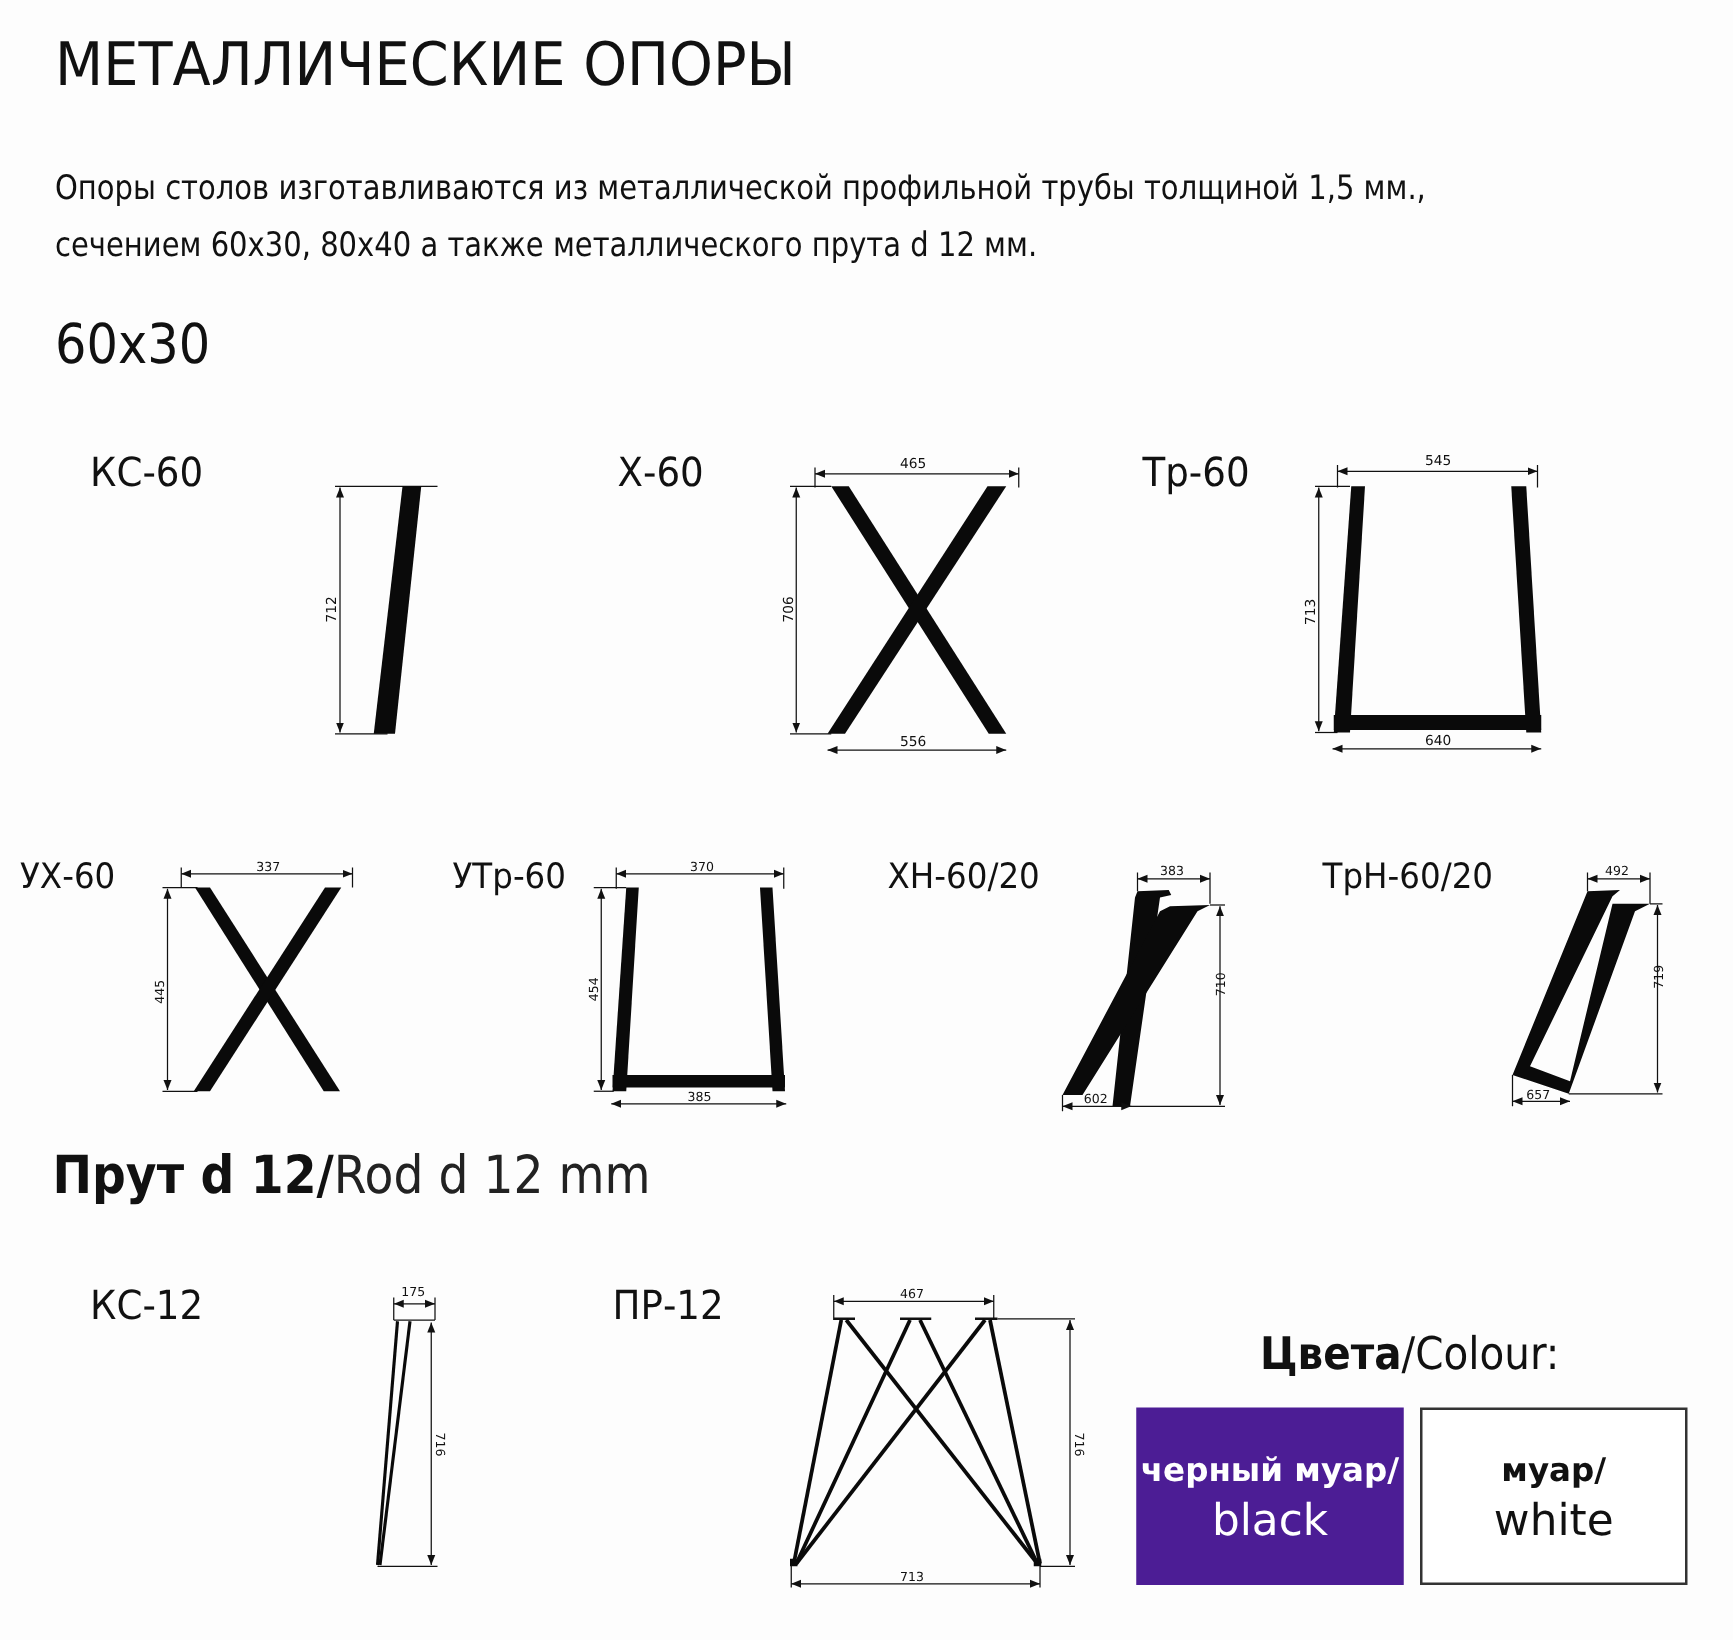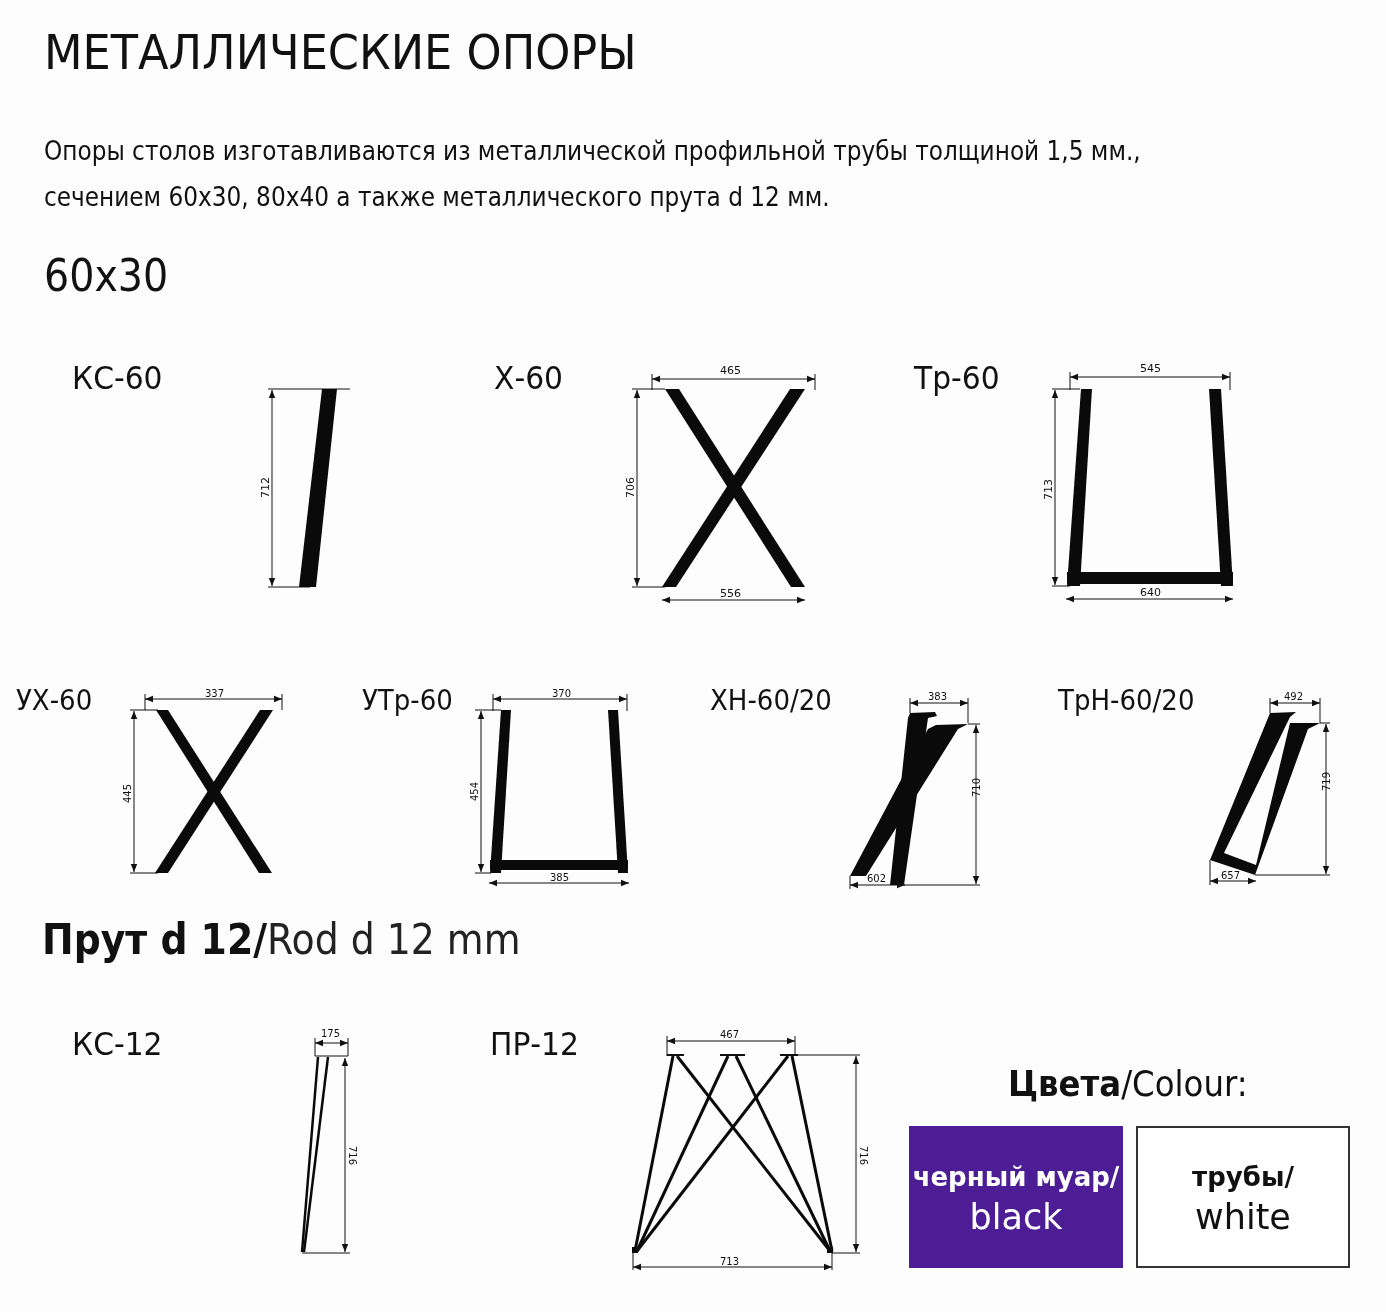--- a/index.html
+++ b/index.html
@@ -198,15 +198,15 @@
 
 <div class="abs colours-title">
   <span class="bold">Цвета</span><span>/Colour:</span>
 </div>
 
 <div class="swatch swatch-black">
   <div class="ru">черный муар/</div>
   <div class="en">black</div>
 </div>
 <div class="swatch swatch-white">
-  <div class="ru">трубы/</div>
+  <div class="ru">муар/</div>
   <div class="en">white</div>
 </div>
 
 </body></html>

